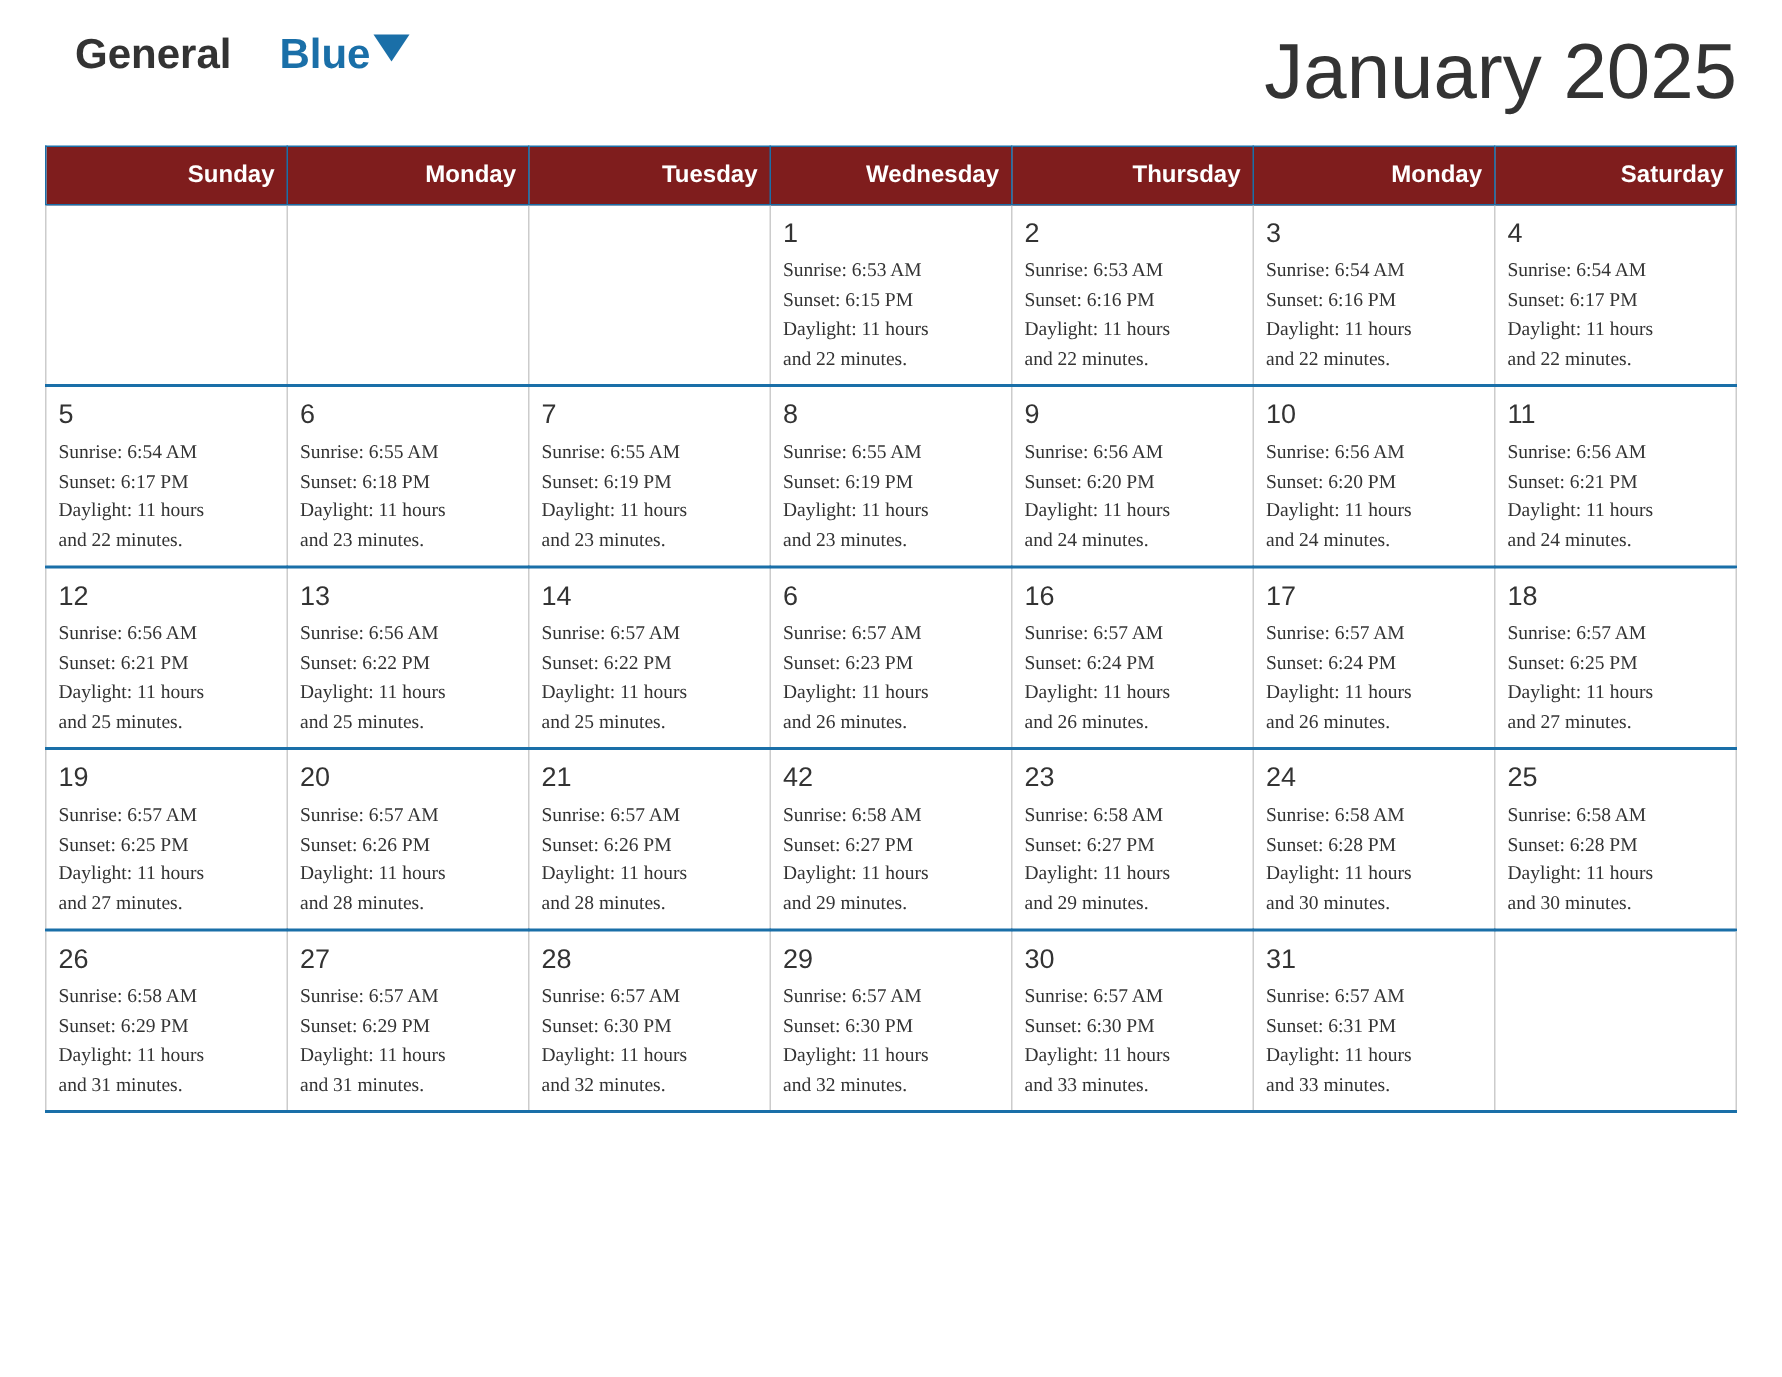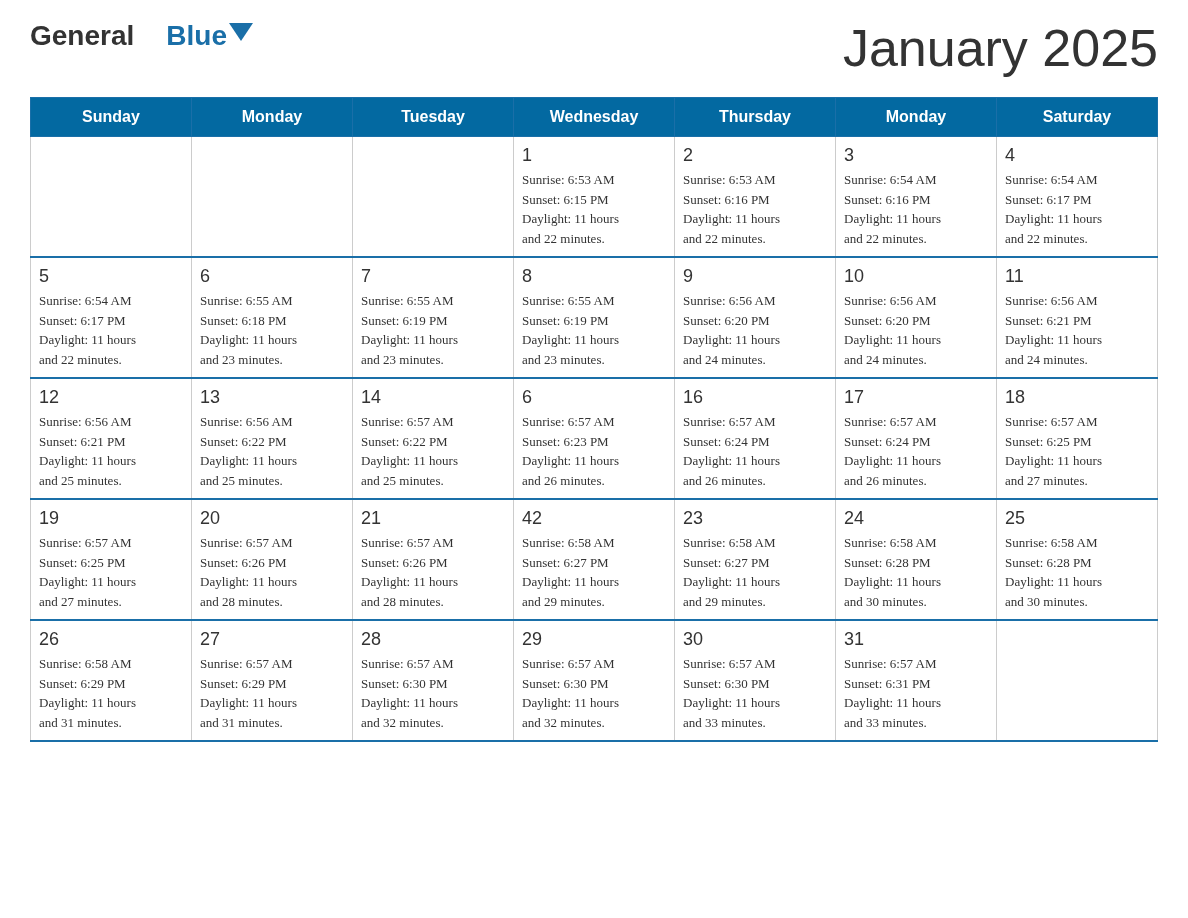--- a/index.html
+++ b/index.html
@@ -8,20 +8,21 @@
       background: #fff;
       width: 1188px;
       min-height: 918px;
       padding: 20px 30px;
     }
     .header {
       display: flex;
       justify-content: space-between;
       align-items: flex-start;
       margin-bottom: 20px;
+      margin-left: 20px;
     }
     .logo-text-general {
       font-size: 28px;
       font-weight: bold;
       color: #333;
     }
     .logo-text-blue {
       font-size: 28px;
       font-weight: bold;
       color: #1a6fa8;
@@ -60,26 +61,26 @@
       font-size: 22px;
       color: #333;
       margin-top: 4px;
     }
     table {
       width: 100%;
       border-collapse: collapse;
       table-layout: fixed;
     }
     thead tr th {
-      background-color: #0369a1;
+      background-color: #7f1d1d;
       color: #fff;
       font-size: 16px;
       font-weight: bold;
       padding: 10px 8px;
-      text-align: center;
+      text-align: right;
       border: 1px solid #1a6fa8;
     }
     tbody tr td {
       vertical-align: top;
       padding: 8px;
       border: 1px solid #ccc;
       font-size: 13px;
       color: #333;
       min-height: 100px;
       height: 120px;

